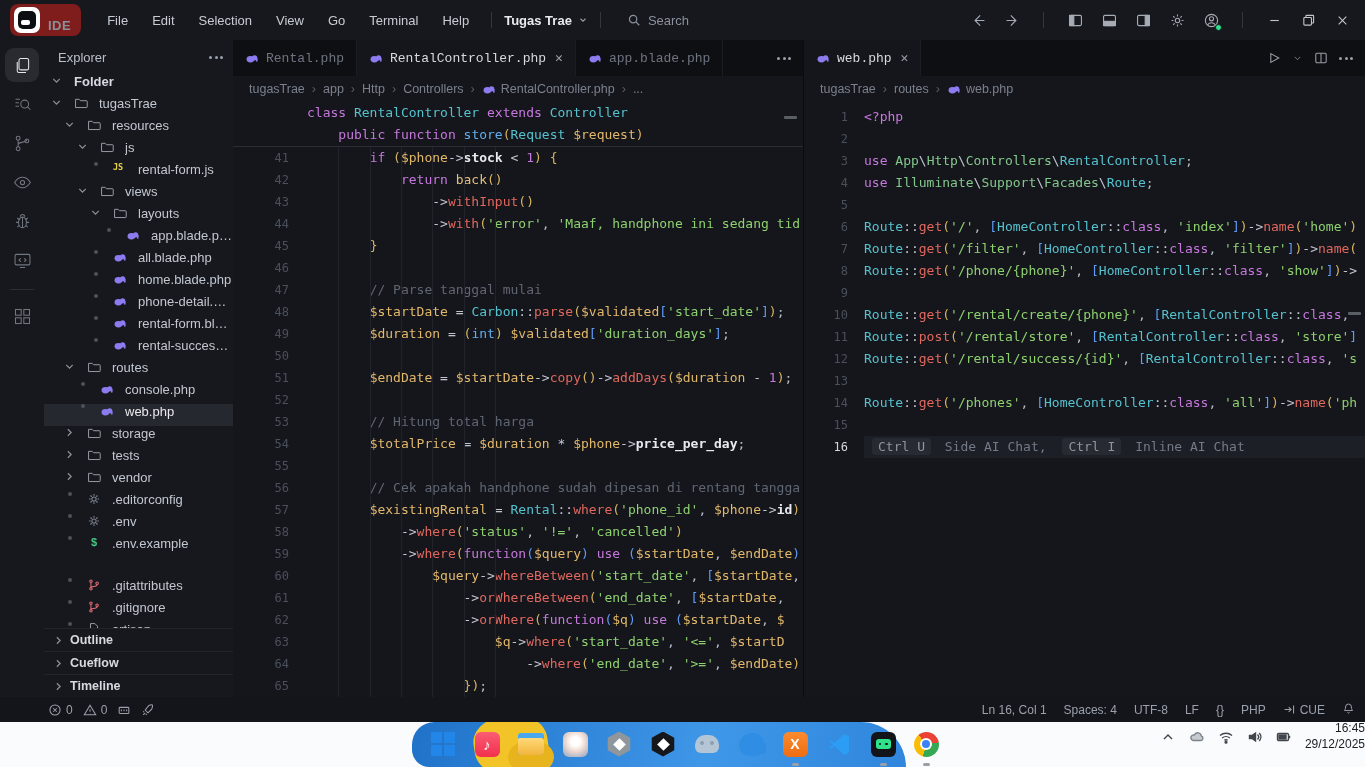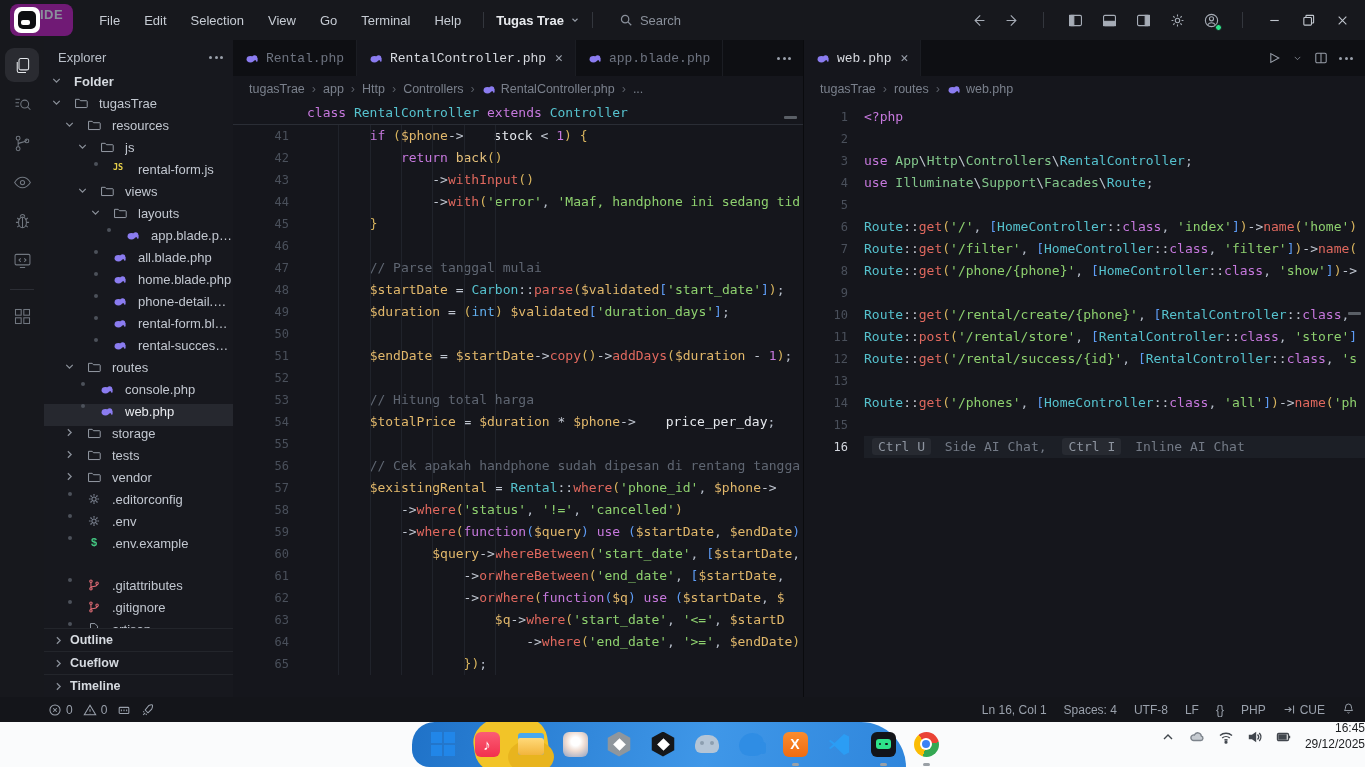--- a/index.html
+++ b/index.html
@@ -2,21 +2,21 @@
 <html style="--kw: #c678dd; --cls: #56c2ce; --mth: #e0685e; --str: #8ed16f; --vr: #e2b86b; --cmt: #5f6672; --trae: #2ee38a;"><head>
 <meta charset="utf-8">
 <style>
   * { margin:0; padding:0; box-sizing:border-box; }
   html,body { width:1365px; height:767px; overflow:hidden; }
   body { font-family:"Liberation Sans", sans-serif; background:#101116; color:#c3c8d0; }
   .screen { width:1365px; height:767px; display:flex; flex-direction:column; }
 
   
   .titlebar { height:40px; flex:0 0 40px; background:#17181d; display:flex; align-items:center; font-size:13px; }
-  .logo-wrap { display:flex; align-items:flex-start; background:#701a75; border-radius:8px; padding:3px 10px 3px 4px; margin:0 10px 0 10px; }
+  .logo-wrap { display:flex; align-items:flex-end; gap:8px; background:#7f1d1d; border-radius:8px; padding:3px 10px 3px 4px; margin:0 10px 0 10px; }
   .logo-sq { width:26px; height:26px; background:#fff; border-radius:7px; display:flex; align-items:center; justify-content:center; }
   .logo-in { width:18px; height:18px; background:#0d0e11; border-radius:5px; position:relative; }
   .logo-in::after { content:""; position:absolute; left:3px; bottom:4px; width:9px; height:5px; background:#fff; border-radius:2px; }
   .logo-txt { color:#8a909b; font-weight:600; letter-spacing:.5px; }
   .menus { display:flex; gap:4px; margin-left:6px; }
   .menus span { padding:4px 10px; color:#c7ccd4; border-radius:5px; }
   .tb-sep { width:1px; height:16px; background:#33363d; margin:0 12px; }
   .workspace { font-weight:700; color:#e8eaee; display:flex; align-items:center; gap:6px; }
   .search { display:flex; align-items:center; gap:7px; color:#8a909b; margin-left:14px; }
   .tb-right { margin-left:auto; display:flex; align-items:center; gap:4px; padding-right:8px; }
@@ -80,21 +80,21 @@
   .crow.active .ctext { background:#1c1f26; }
   .crow.active .gut { color:#d3d7de; }
   .guide { position:absolute; top:0; bottom:0; width:1px; background:#20232b; }
   .ovmark { position:absolute; width:13px; height:3px; background:#5a5f66; border-radius:1px; }
   .ghost { color:#737a86; }
   .ghost .kbd { background:#272a31; color:#8e95a0; border-radius:3px; padding:1px 6px; margin:0 6px 0 8px; }
 
   .tk-d { color:#b6bdc9; } .tk-k { color:var(--kw,#c678dd); } .tk-c { color:var(--cls,#56c2ce); }
   .tk-m { color:var(--mth,#e0685e); } .tk-f { color:#e5c07b; } .tk-b { color:#61afef; }
   .tk-s { color:var(--str,#8ed16f); } .tk-v { color:var(--vr,#e2b86b); } .tk-n { color:#c678dd; }
-  .tk-p { color:#e6e9ee; font-weight:400;padding-left:30px; } .tk-x { color:var(--cmt,#5f6672); } .tk-g { color:#d8b45e; }
+  .tk-p { color:#e6e9ee; font-weight:700; } .tk-x { color:var(--cmt,#5f6672); } .tk-g { color:#d8b45e; }
   .tk-u { color:#5e9cf5; } .tk-ns { color:#83c78b; } .tk-i { color:#61afef; } .tk-o { color:#c0c6d0; }
 
   
   .statusbar { height:25px; flex:0 0 25px; background:#14151a; display:flex; align-items:center; font-size:12px; color:#9aa1ac; padding:0 10px 0 48px; }
   .st-left { display:flex; align-items:center; gap:10px; }
   .st-left svg { width:14px; height:14px; stroke:#9aa1ac; fill:none; stroke-width:1.2; }
   .st-right { margin-left:auto; display:flex; align-items:center; gap:17px; }
   .st-item { white-space:nowrap; }
   .cue { display:flex; align-items:center; gap:4px; }
   .cue svg { width:13px; height:13px; stroke:#9aa1ac; fill:none; stroke-width:1.3; }
@@ -627,20 +627,24 @@
             <span class="bc-item">
               <span>...</span>
             </span>
           </div>
         <div class="code">
           <div class="sticky">
               <div class="crow">
                 <span class="gut"></span>
                 <span class="ctext"><span class="tk-k">class</span><span class="tk-d"> </span><span class="tk-c">RentalController</span><span class="tk-d"> </span><span class="tk-k">extends</span><span class="tk-d"> </span><span class="tk-c">Controller</span></span>
               </div>
+              <div class="crow">
+                <span class="gut"></span>
+                <span class="ctext"><span class="tk-d">    </span><span class="tk-k">public</span><span class="tk-d"> </span><span class="tk-k">function</span><span class="tk-d"> </span><span class="tk-b">store</span><span class="tk-g">(</span><span class="tk-c">Request</span><span class="tk-d"> </span><span class="tk-v">$request</span><span class="tk-g">)</span></span>
+              </div>
             </div>
           <div style="position:relative">
               <div class="crow">
                 <span class="gut">41</span>
                 <span class="ctext"><span class="tk-d">        </span><span class="tk-k">if</span><span class="tk-d"> </span><span class="tk-g">(</span><span class="tk-v">$phone</span><span class="tk-o">-&gt;</span><span class="tk-p">stock</span><span class="tk-d"> </span><span class="tk-o">&lt;</span><span class="tk-d"> </span><span class="tk-n">1</span><span class="tk-g">)</span><span class="tk-d"> </span><span class="tk-g">{</span></span>
               </div>
               <div class="crow">
                 <span class="gut">42</span>
                 <span class="ctext"><span class="tk-d">            </span><span class="tk-k">return</span><span class="tk-d"> </span><span class="tk-f">back</span><span class="tk-g">()</span></span>
               </div>

